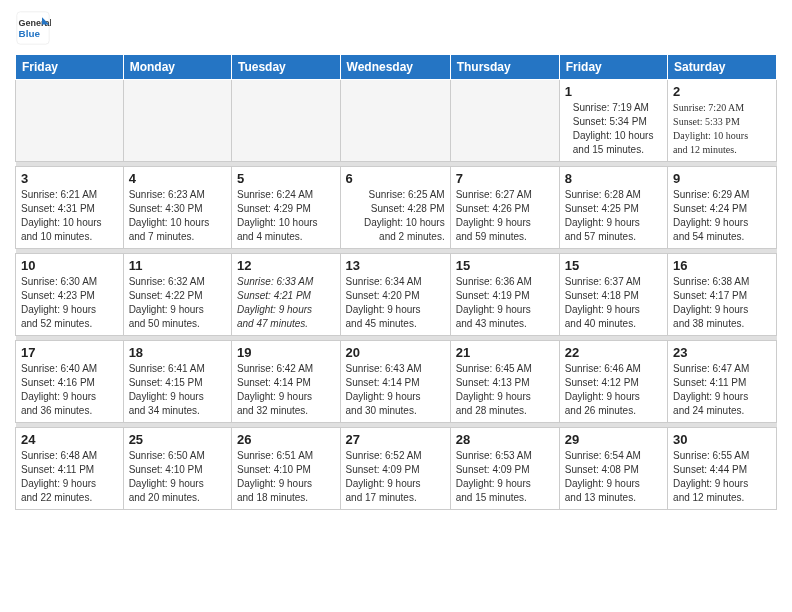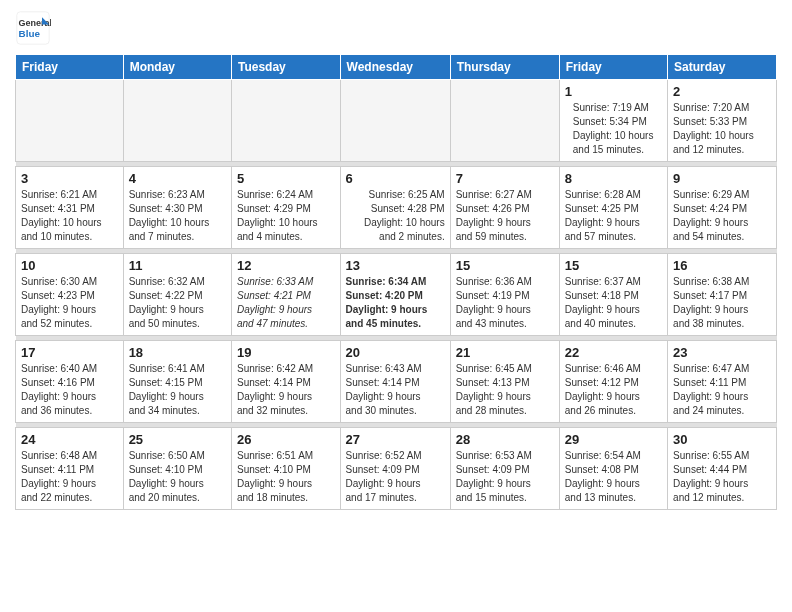--- a/index.html
+++ b/index.html
@@ -140,21 +140,21 @@
           <td class="empty"></td>
           <td>
             <div class="day-number">1</div>
             <div class="day-info" style="white-space: pre-line; margin-left: 8px;">Sunrise: 7:19 AM
 Sunset: 5:34 PM
 Daylight: 10 hours
 and 15 minutes.</div>
           </td>
           <td>
             <div class="day-number">2</div>
-            <div class="day-info" style="white-space: pre-line;">Sunrise: 7:20 AM
+            <div class="day-info" style="white-space: pre-line; font-family: Liberation Serif, serif;">Sunrise: 7:20 AM
 Sunset: 5:33 PM
 Daylight: 10 hours
 and 12 minutes.</div>
           </td>
         </tr>
         <tr>
           <td colspan="7" style="padding: 0px; height: 5px; background: rgb(224, 224, 224); border: none;"></td>
         </tr>
         <tr>
           <td>
@@ -227,21 +227,21 @@
           </td>
           <td>
             <div class="day-number">12</div>
             <div class="day-info" style="white-space: pre-line; font-style: italic;">Sunrise: 6:33 AM
 Sunset: 4:21 PM
 Daylight: 9 hours
 and 47 minutes.</div>
           </td>
           <td>
             <div class="day-number">13</div>
-            <div class="day-info" style="white-space: pre-line; font-weight: bold;">Sunrise: 6:34 AM
+            <div class="day-info" style="white-space: pre-line;">Sunrise: 6:34 AM
 Sunset: 4:20 PM
 Daylight: 9 hours
 and 45 minutes.</div>
           </td>
           <td>
             <div class="day-number">15</div>
             <div class="day-info" style="white-space: pre-line;">Sunrise: 6:36 AM
 Sunset: 4:19 PM
 Daylight: 9 hours
 and 43 minutes.</div>

